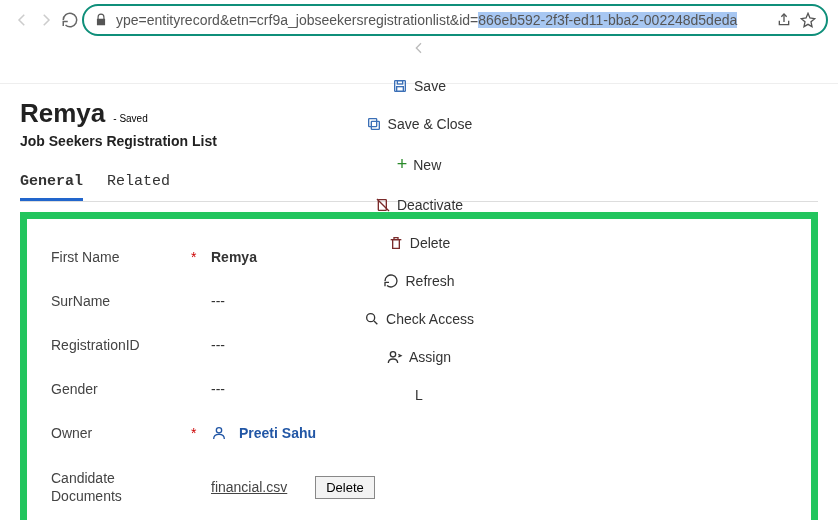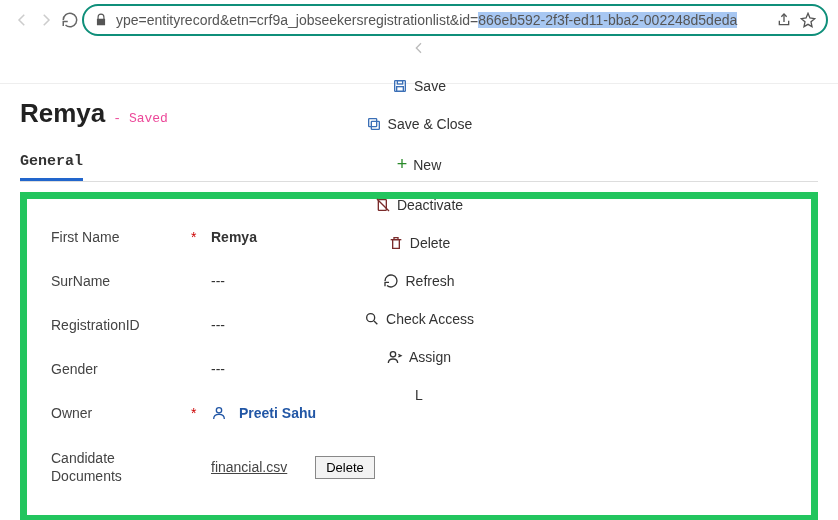--- a/index.html
+++ b/index.html
@@ -19,21 +19,21 @@
 .back-slot { width:16px; display:flex; align-items:center; justify-content:center; color:#bbb; }
 .cmd { display:flex; align-items:center; gap:6px; cursor:pointer; white-space:nowrap; }
 .cmd .ico { color:#3b6fb6; display:flex; }
 .cmd.new .plus { color:#2a8a2a; font-size:18px; font-weight:400; }
 .cmd.deact .ico, .cmd.del .ico { color:#7a2b2b; }
 
 
 .page { padding:14px 20px 0 20px; }
 .title-row { display:flex; align-items:baseline; gap:8px; }
 .title { font-size:26px; font-weight:600; color:#222; }
-.saved { font-size:13px; color:#ec4899;font-family:Liberation Mono, monospace; }
+.saved { font-size:10px; color:#000000; }
 .subtitle { font-size:14px; font-weight:600; color:#222; margin-top:4px; }
 
 
 .tabs { display:flex; gap:24px; margin-top:18px; border-bottom:1px solid #ddd; }
 .tab { font-size:15px; padding:6px 0 8px 0; color:#333; cursor:pointer;font-family:Liberation Mono, monospace; }
 .tab.active { font-weight:600; border-bottom:3px solid #2266cc; }
 
 
 .form-wrap { border:7px solid #22c55e; margin-top:10px; padding:16px 0; }
 .field { display:flex; align-items:center; padding:14px 24px; font-size:14px; }
@@ -171,23 +171,25 @@
     <span>Assign</span>
   </div>
   <div style="color:#333">L</div>
 </div>
 
 <div class="page">
   <div class="title-row">
     <div class="title">Remya</div>
     <div class="saved">- Saved</div>
   </div>
+  <div class="subtitle">Job Seekers Registration List</div>
 
   <div class="tabs">
     <div class="tab active">General</div>
+    <div class="tab">Related</div>
   </div>
 
   <div class="form-wrap">
 
     <div class="field">
       <div class="label-col"><span>First Name</span><span class="req">*</span></div>
       <div class="val-col val-bold">Remya</div>
     </div>
 
     <div class="field">

